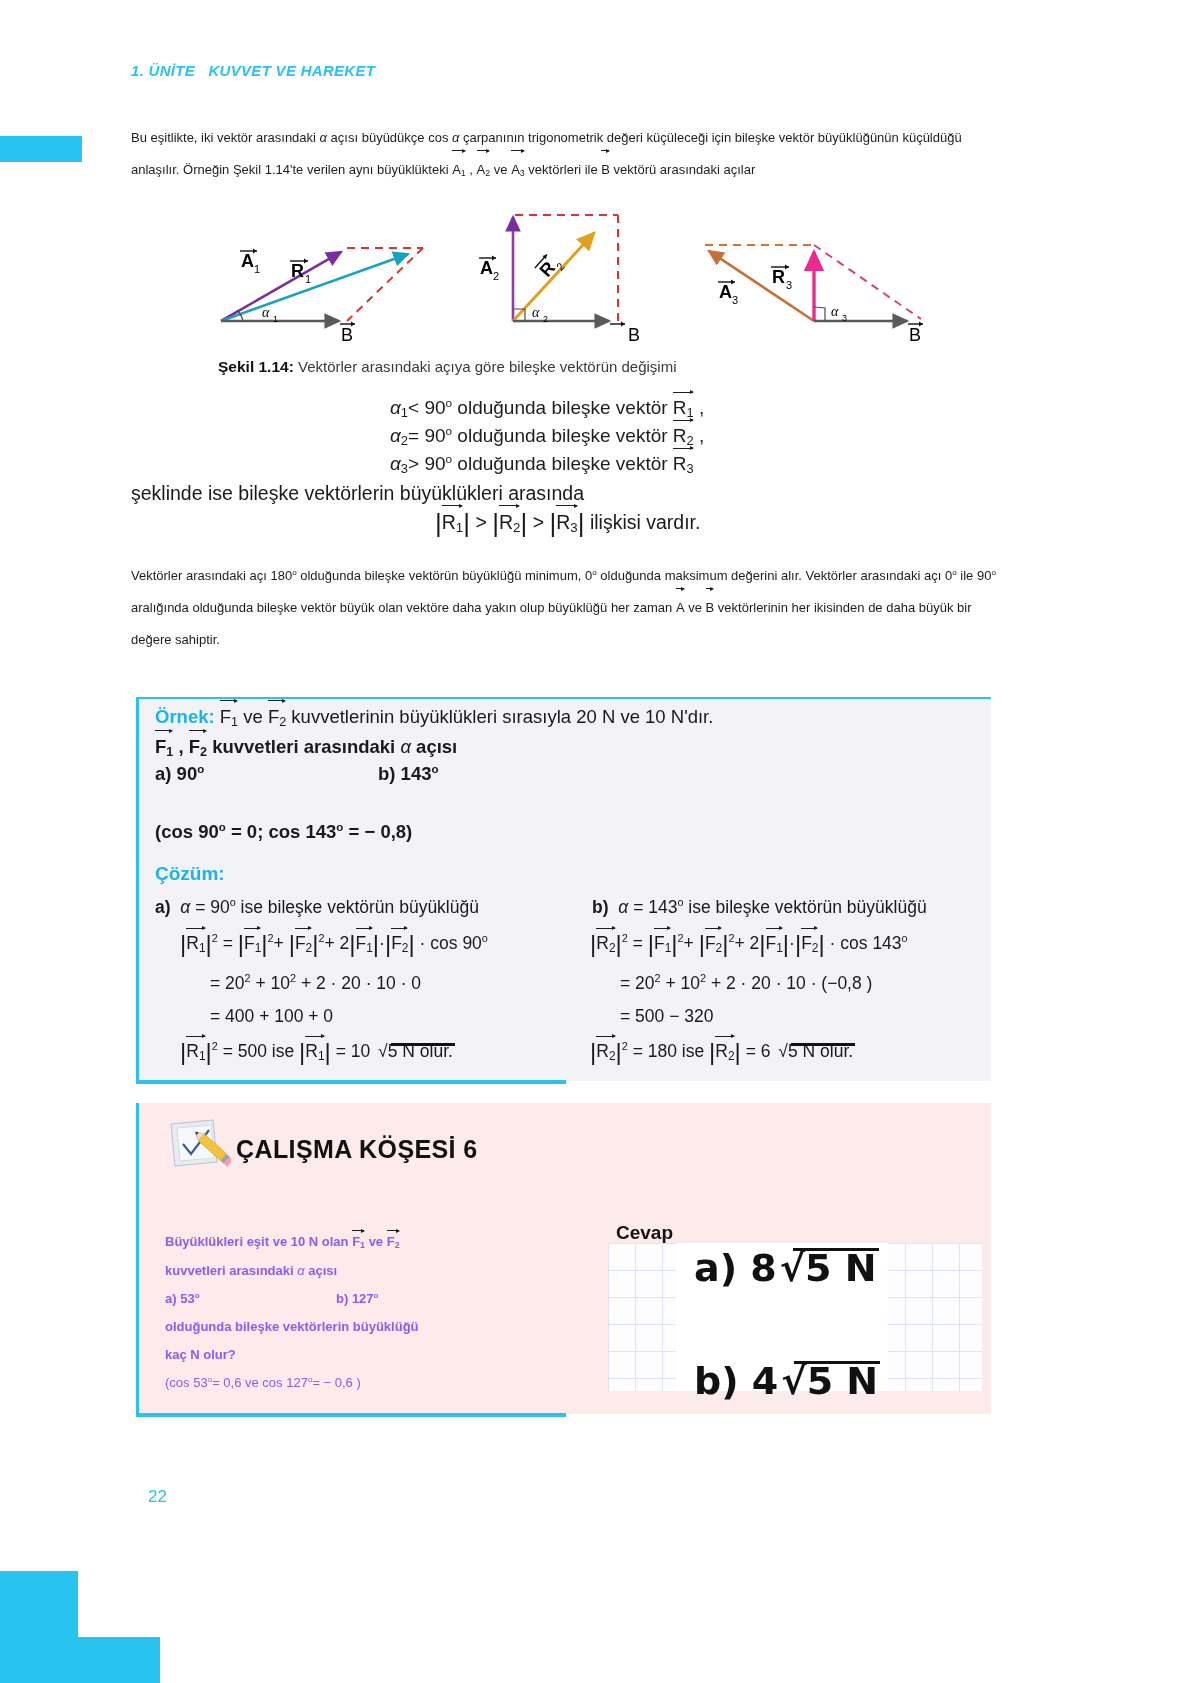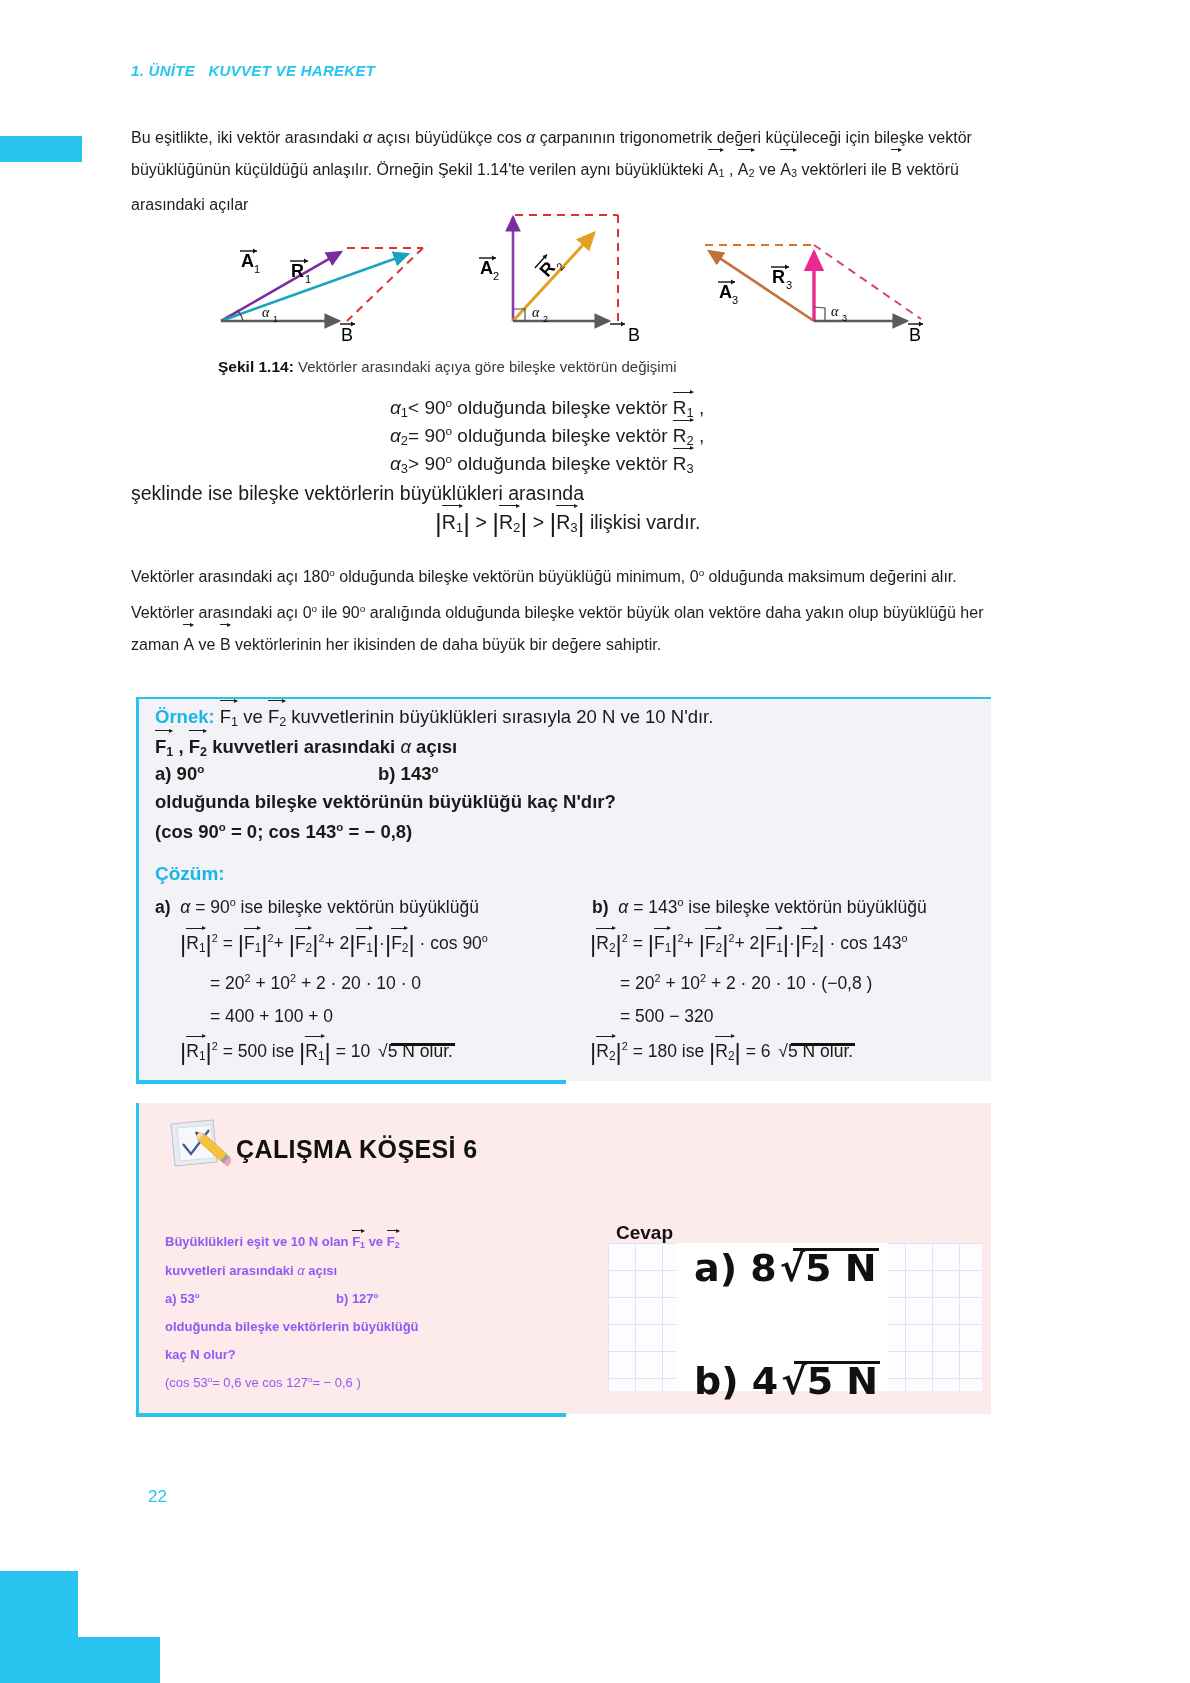--- a/index.html
+++ b/index.html
@@ -20,21 +20,21 @@
   
   .unit-header{
     position:absolute;left:131px;top:62px;
     font-style:italic;font-weight:bold;font-size:15px;letter-spacing:.3px;
     color:#29c3f0;white-space:pre;
   }
 
   
   .para{
     position:absolute;
-    font-size:16px;line-height:32px;color:#1d1d1d;
+    font-size:13px;line-height:32px;color:#1d1d1d;
     text-align:left;
   }
   .p1{left:131px;top:122px;width:866px;}
   .p2{left:131px;top:557px;width:866px;}
 
   .vec{position:relative;display:inline-block;white-space:nowrap;}
   .vec>.arr{
     position:absolute;left:0;right:1px;top:-0.30em;height:0;
     border-top:1.4px solid #1d1d1d;
   }
@@ -274,21 +274,20 @@
     <span class="vec"><span class="arr"></span><span>F</span><sub>1</sub></span> , <span class="vec"><span class="arr"></span><span>F</span><sub>2</sub></span><span> kuvvetleri arasındaki </span><span class="it" style="font-weight:normal;">α</span><span> açısı</span>
   </div>
 
   <div class="ob-line bold" style="left:155px;top:763px;">
     <span>a)  90</span><sup class="deg">o</sup>
   </div>
   <div class="ob-line bold" style="left:378px;top:763px;">
     <span>b)  143</span><sup class="deg">o</sup>
   </div>
 
-  <div class="ob-line bold" style="left:155px;top:791px;">olduğunda bileşke vektörünün büyüklüğü kaç N'dır?</div>
 
   <div class="ob-line" style="left:155px;top:821px;font-weight:bold;">
     <span>(cos 90</span><sup class="deg">o</sup><span> = 0; cos 143</span><sup class="deg">o</sup><span> = − 0,8)</span>
   </div>
 
   <div class="cozum-label">Çözüm:</div>
 
   <div class="sol-col" style="left:155px;top:896px;">
     <b>a)</b> &nbsp;<span class="it">α</span> <span>=   90</span><sup class="deg">o</sup><span> ise bileşke vektörün büyüklüğü</span>
   </div>

